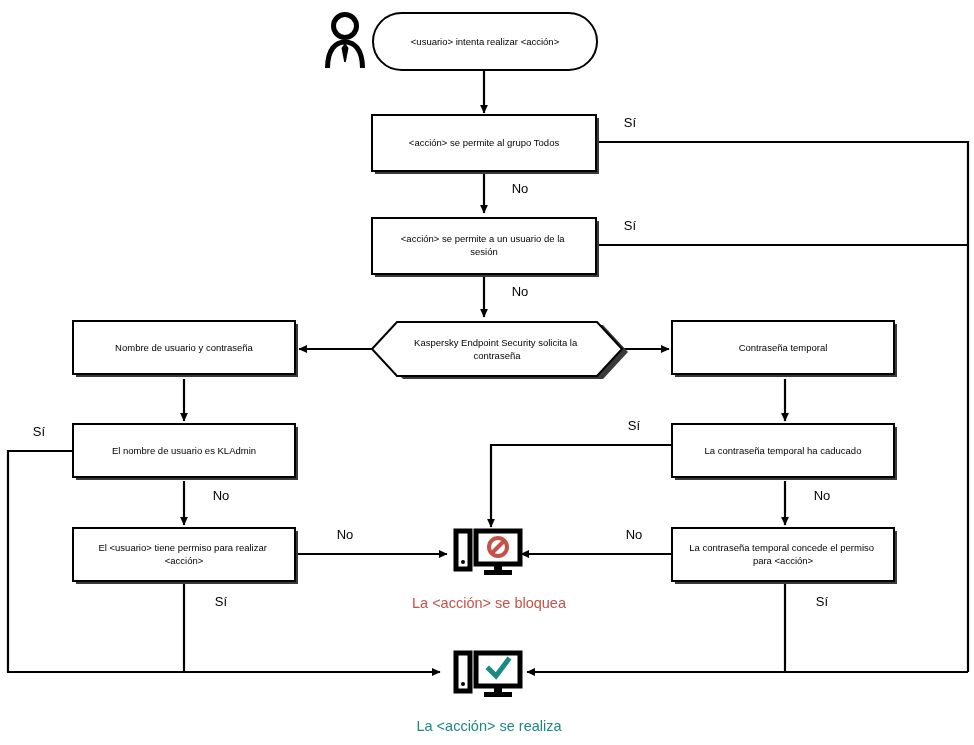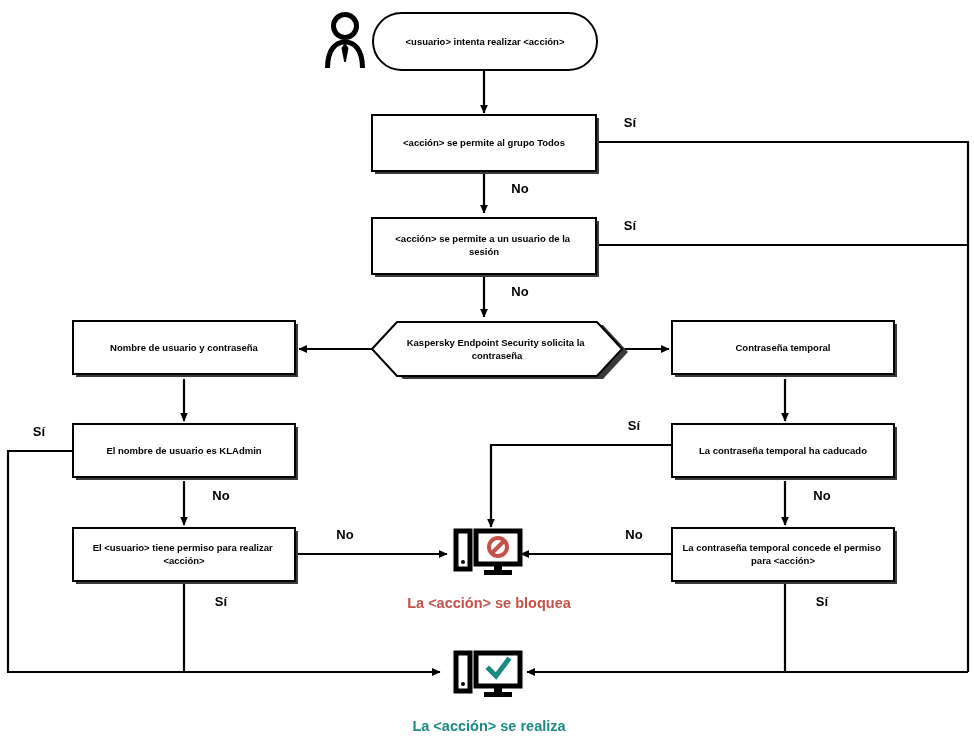--- a/index.html
+++ b/index.html
@@ -10,21 +10,20 @@
   body {
     width: 974px;
     height: 745px;
     font-family: "Liberation Sans", sans-serif;
     overflow: hidden;
   }
   #flow-root {
     position: relative;
     width: 974px;
     height: 558px;
-    font-weight: bold;
   }
   svg#flowchart {
     display: block;
     width: 974px;
     height: 745px;
   }
   .node-box {
     fill: #ffffff;
     stroke: #000000;
     stroke-width: 2;

